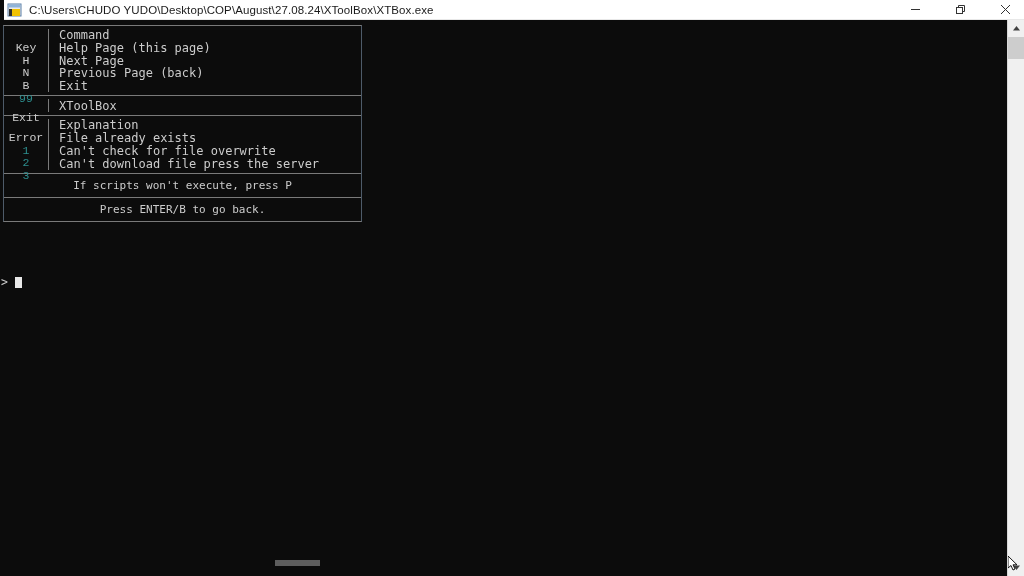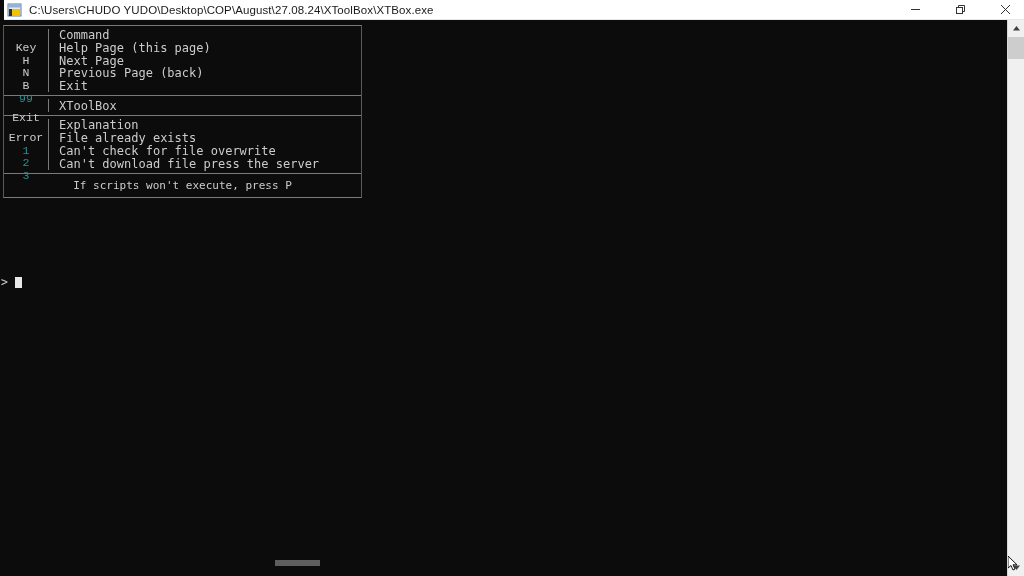--- a/index.html
+++ b/index.html
@@ -303,20 +303,21 @@
           <span class="tcell-val">Can't check for file overwrite</span>
         </div>
         <div class="trow">
           <span class="tcell-key k-teal">3</span>
           <span class="tdivider"></span>
           <span class="tcell-val">Can't download file press the server</span>
         </div>
       </div>
 
       <div class="tfooter">If scripts won't execute, press P</div>
+      <div class="tfooter">Press ENTER/B to go back.</div>
 
     </div>
 
     <div id="prompt-line">
       <span>&gt;</span>
       <span id="caret"></span>
     </div>
 
     <div id="hscroll">
       <div id="hs-thumb"></div>

